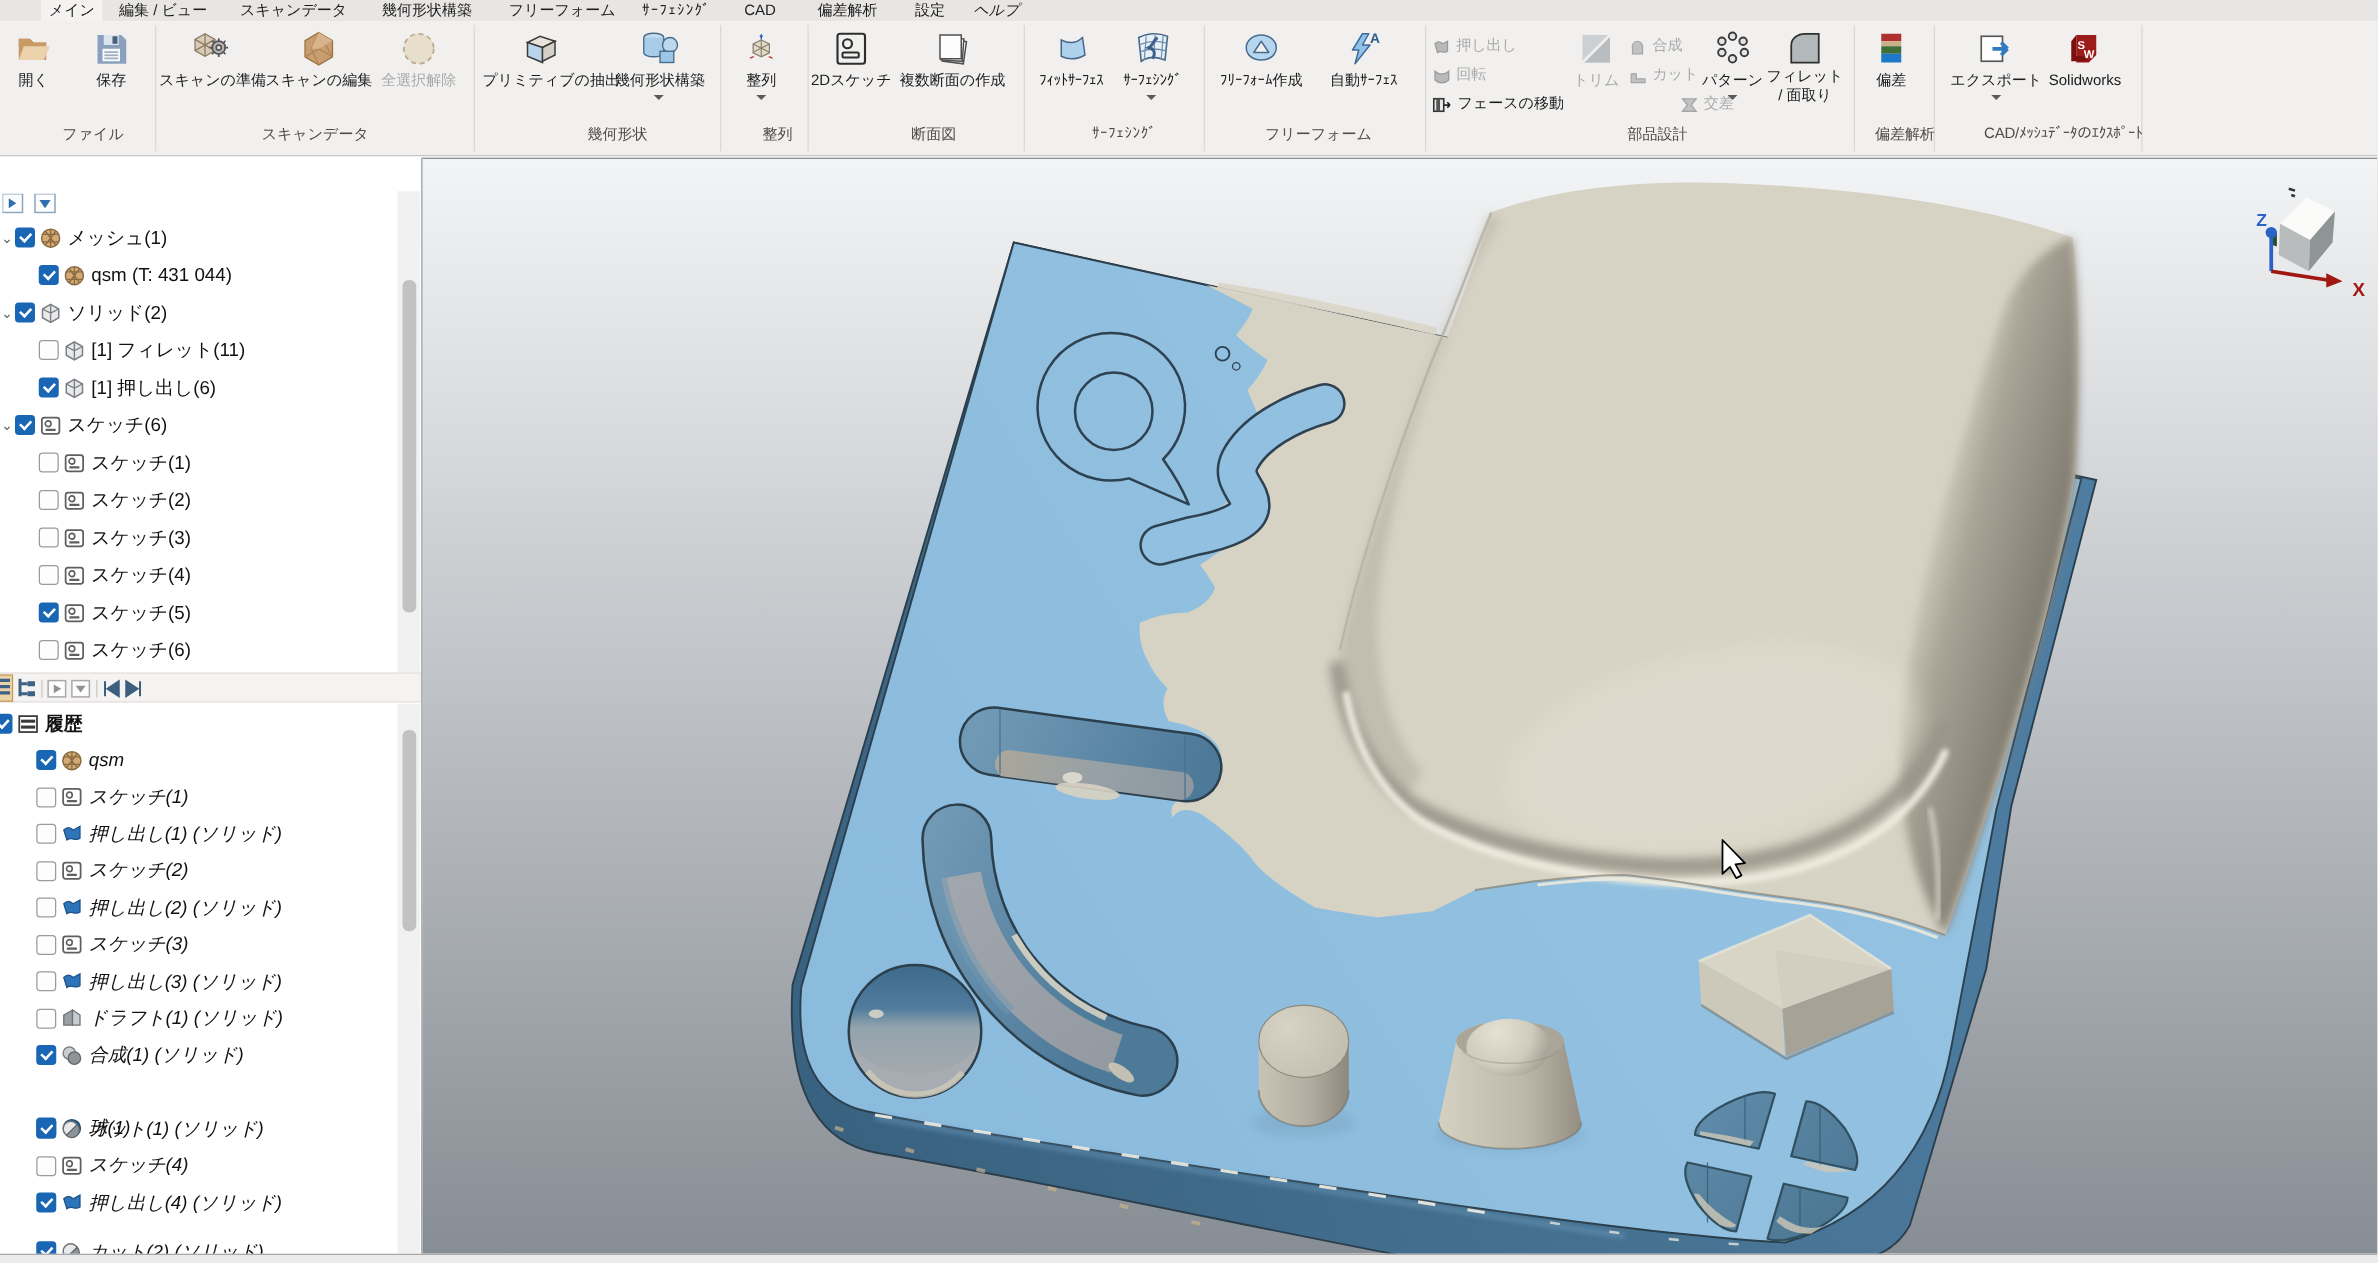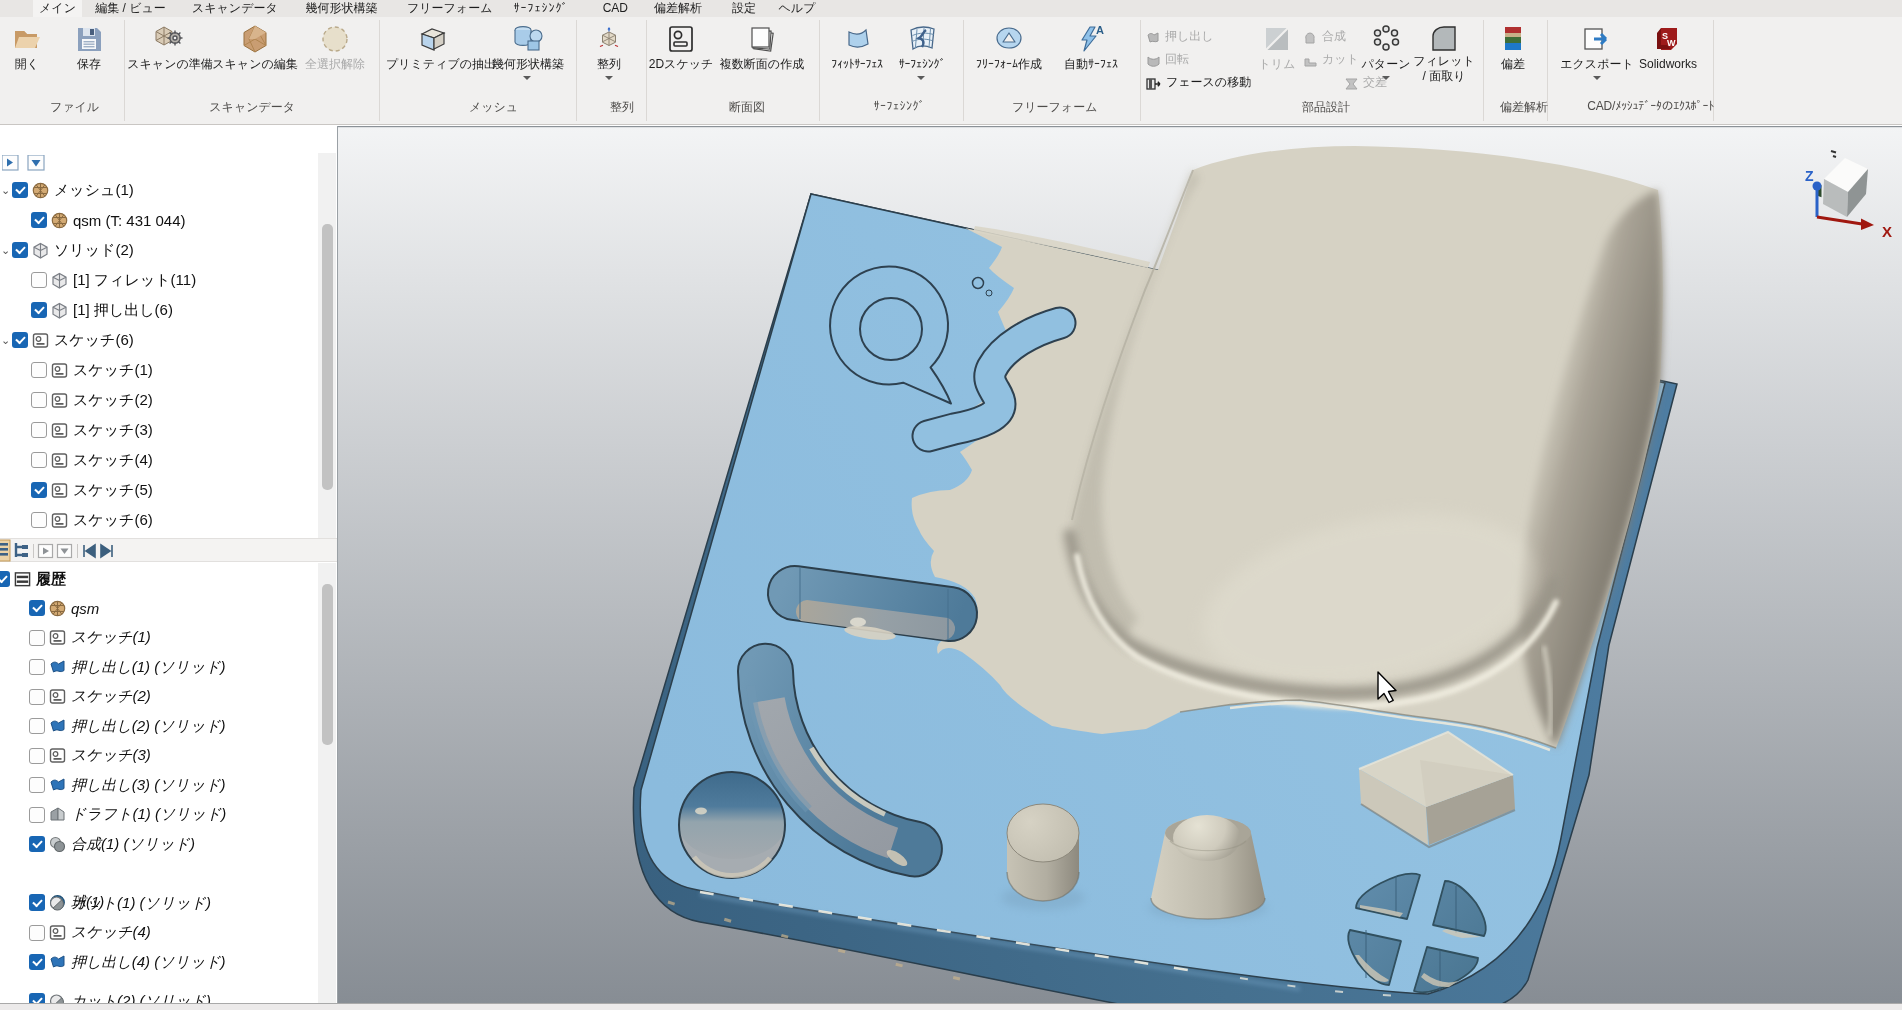--- a/index.html
+++ b/index.html
@@ -41,24 +41,24 @@
 </head>
 <body>
 <div id="tabbar"></div>
 <div id="activetab"></div>
 <div class="tab" style="left:33px;width:49px;">メイン</div>
 <div class="tab" style="left:88px;width:85px;">編集 / ビュー</div>
 <div class="tab" style="left:192px;width:82px;">スキャンデータ</div>
 <div class="tab" style="left:294px;width:95px;">幾何形状構築</div>
 <div class="tab" style="left:407px;width:78px;">フリーフォーム</div>
 <div class="tab" style="left:502px;width:78px;letter-spacing:1px;">ｻｰﾌｪｼﾝｸﾞ</div>
-<div class="tab" style="left:588px;width:40px;text-align:right;">CAD</div>
+<div class="tab" style="left:588px;width:40px;">CAD</div>
 <div class="tab" style="left:643px;width:70px;">偏差解析</div>
 <div class="tab" style="left:725px;width:38px;">設定</div>
-<div class="tab" style="left:772px;width:50px;">ヘルプ</div>
+<div class="tab" style="left:772px;width:50px;font-style:italic;">ヘルプ</div>
 <div id="ribbon"></div>
 
 <div class="sep" style="left:124px;top:20px"></div>
 <div class="sep" style="left:379px;top:20px"></div>
 <div class="sep" style="left:576px;top:20px"></div>
 <div class="sep" style="left:646px;top:20px"></div>
 <div class="sep" style="left:819px;top:20px"></div>
 <div class="sep" style="left:963px;top:20px"></div>
 <div class="sep" style="left:1140px;top:20px"></div>
 <div class="sep" style="left:1483px;top:20px"></div>
@@ -215,21 +215,21 @@
 <div class="rb" style="left:1623px;width:90px">
 <svg class="ic" width="30" height="30" viewBox="0 0 30 30">
       <path d="M8 4h16v16l-6 6H8z" fill="#9e1b1b"></path>
       <path d="M8 4l-4 5v16h14l-4-4H8z" fill="#7a1010"></path>
       <text x="9" y="15" font-size="9" font-weight="bold" fill="#fff" font-family="Liberation Sans">S</text>
       <text x="14" y="22" font-size="9" font-weight="bold" fill="#fff" font-family="Liberation Sans">W</text>
     </svg>Solidworks</div>
 
 <div class="rlab" style="left:19px;width:80px">ファイル</div>
 <div class="rlab" style="left:205px;width:90px">スキャンデータ</div>
-<div class="rlab" style="left:438px;width:80px">メッシュ</div>
+<div class="rlab" style="left:438px;width:80px">幾何形状</div>
 <div class="rlab" style="left:584px;width:50px">整列</div>
 <div class="rlab" style="left:695px;width:70px">断面図</div>
 <div class="rlab" style="left:855px;width:70px;letter-spacing:.5px">ｻｰﾌｪｼﾝｸﾞ</div>
 <div class="rlab" style="left:1012px;width:80px">フリーフォーム</div>
 <div class="rlab" style="left:1270px;width:80px">部品設計</div>
 <div class="rlab" style="left:1478px;width:70px">偏差解析</div>
 <div class="rlab" style="left:1552px;width:162px;letter-spacing:-.2px">CAD/ﾒｯｼｭﾃﾞｰﾀのｴｸｽﾎﾟｰﾄ</div>
 <div id="panel"></div>
 <svg width="0" height="0" style="position:absolute">
 <defs>

